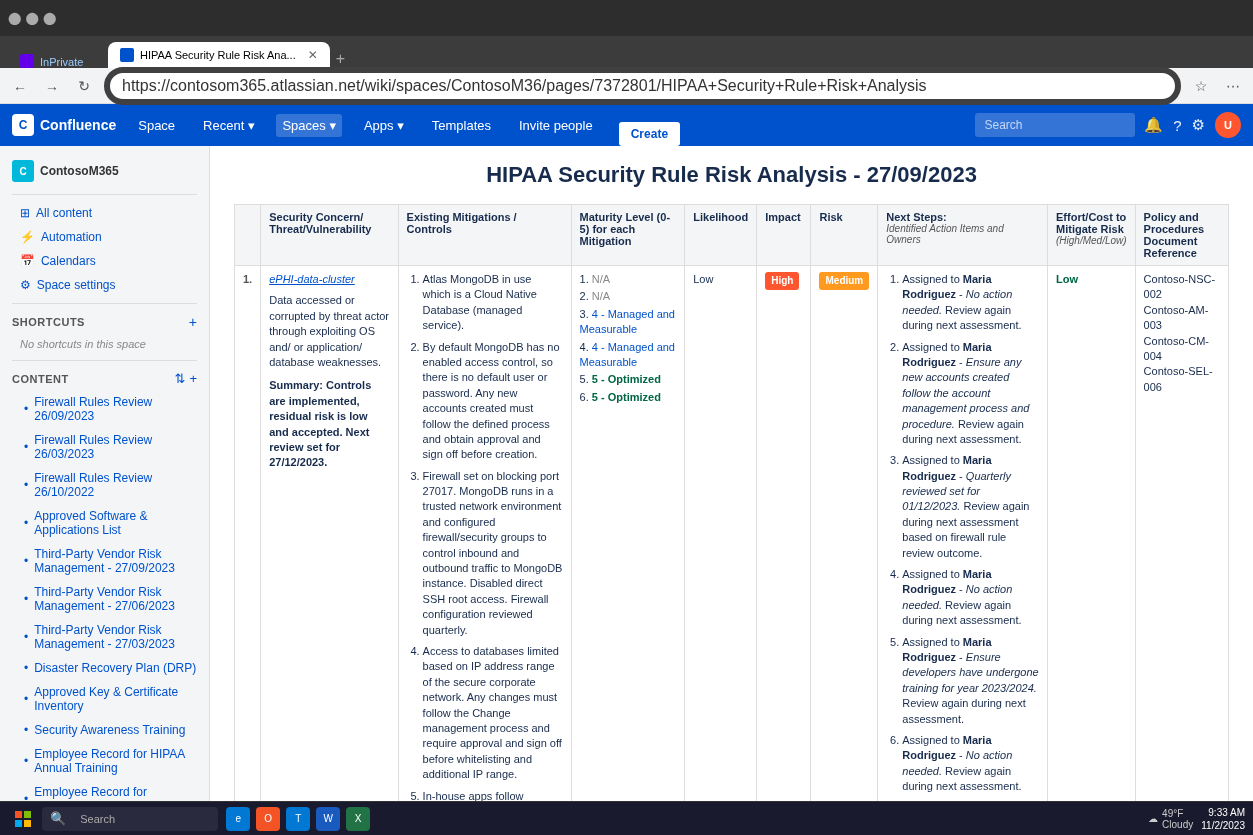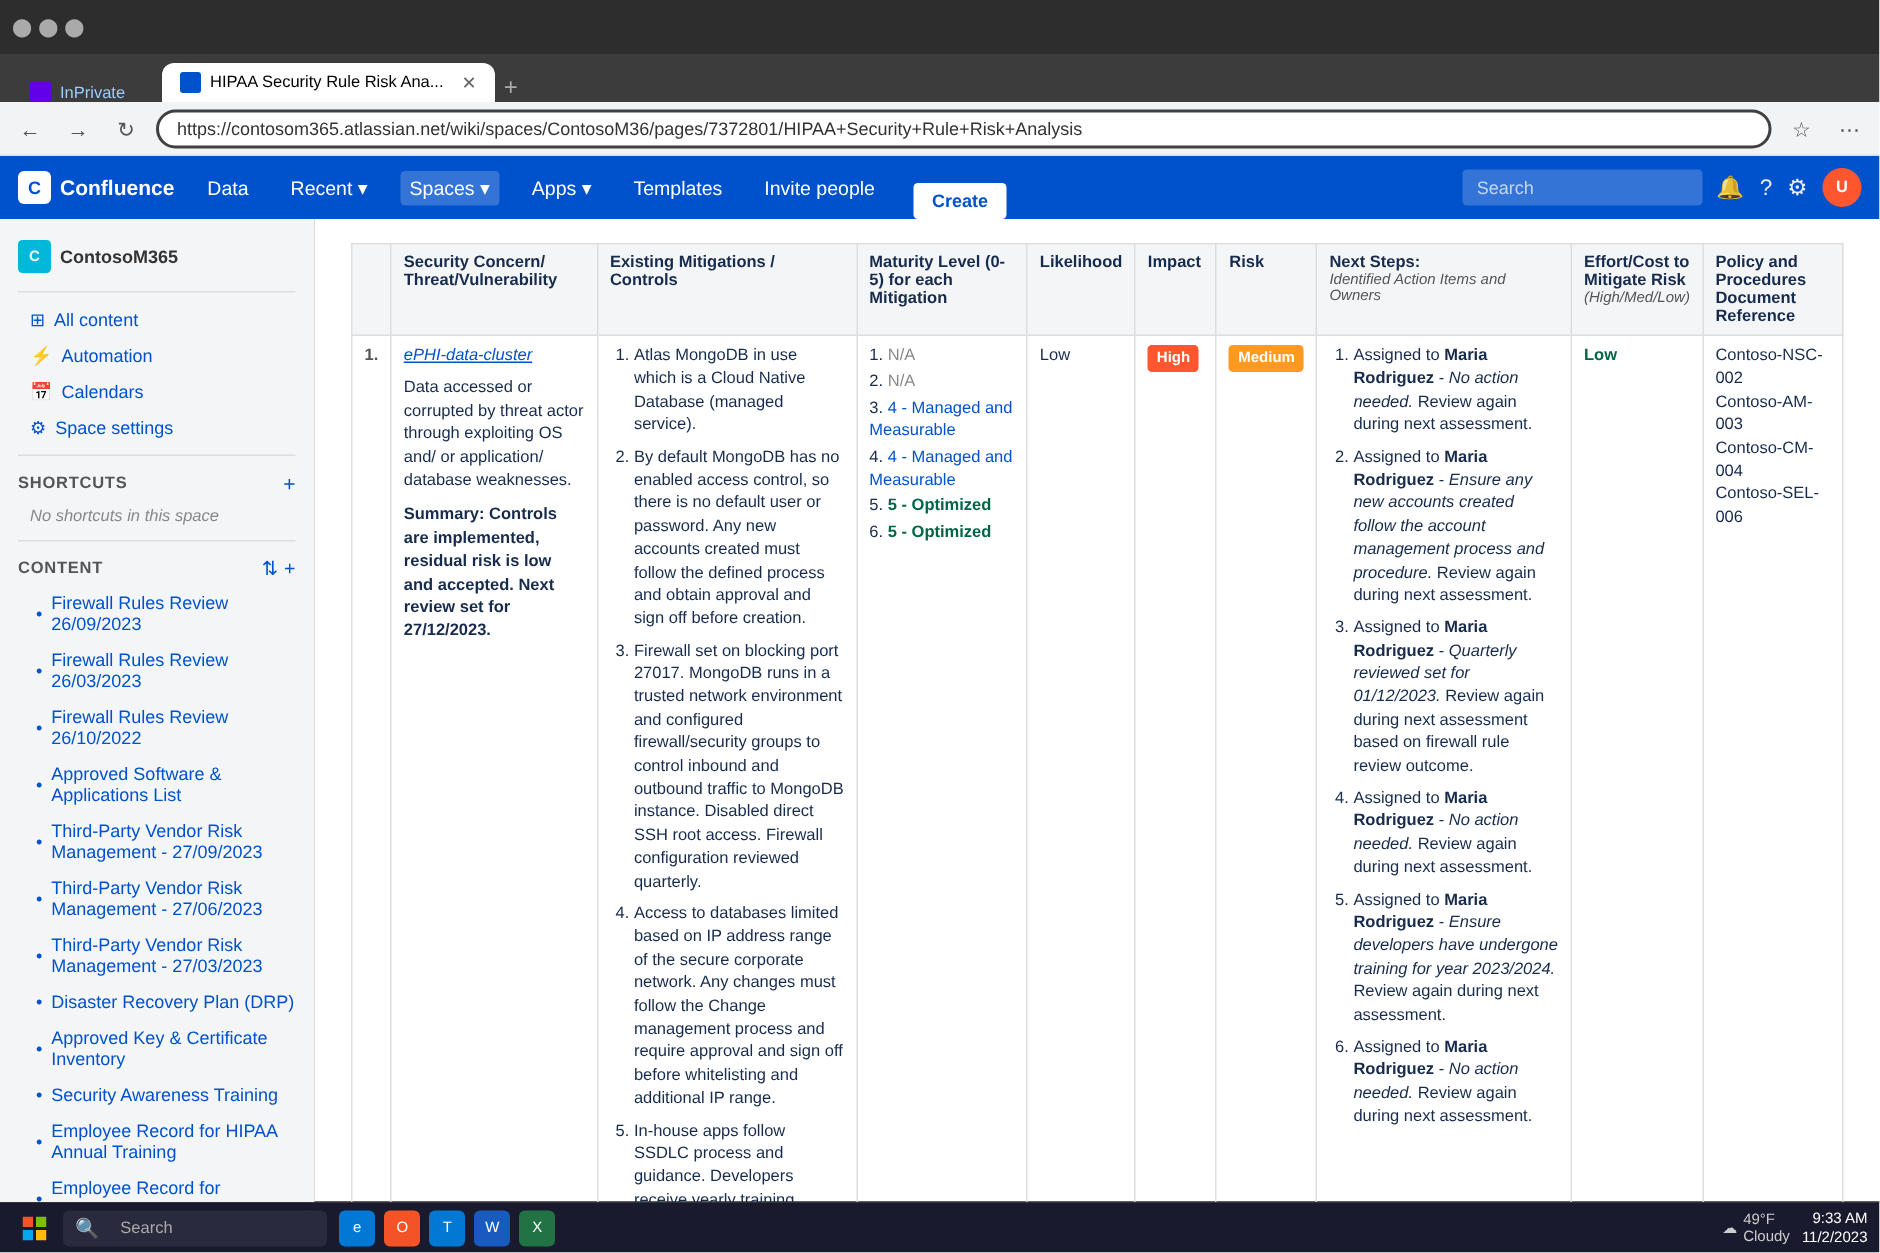--- a/index.html
+++ b/index.html
@@ -7,21 +7,21 @@
     
     
     .browser-chrome { background: #2d2d2d; height: 36px; display: flex; align-items: center; padding: 0 8px; gap: 8px; }
     .browser-tab-bar { background: #3c3c3c; height: 32px; display: flex; align-items: flex-end; padding: 0 8px; }
     .browser-tab { background: #fff; height: 26px; padding: 0 12px; border-radius: 8px 8px 0 0; display: flex; align-items: center; font-size: 11px; gap: 6px; min-width: 180px; }
     .browser-tab-inactive { background: #3c3c3c; color: #ccc; height: 24px; padding: 0 12px; border-radius: 8px 8px 0 0; display: flex; align-items: flex-end; font-size: 11px; gap: 6px; min-width: 100px; }
     .tab-favicon { width: 14px; height: 14px; background: #0052cc; border-radius: 2px; }
     .tab-close { margin-left: 6px; color: #666; cursor: pointer; font-size: 12px; }
     .browser-nav { background: #f1f3f4; height: 36px; display: flex; align-items: center; padding: 0 8px; gap: 8px; border-bottom: 1px solid #ddd; }
     .nav-btn { width: 24px; height: 24px; display: flex; align-items: center; justify-content: center; border-radius: 50%; cursor: pointer; color: #555; font-size: 14px; }
-    .address-bar { flex: 1; background: #fff; border: 2px solid #404040; border-radius: 20px; padding: 4px 12px; font-size: 12px; color: #333; }
+    .address-bar { flex: 1; background: #fff; border: 6px solid #404040; border-radius: 20px; padding: 4px 12px; font-size: 16px; color: #333; }
     
     
     .conf-toolbar { background: #0052cc; height: 42px; display: flex; align-items: center; padding: 0 12px; gap: 16px; }
     .conf-logo { display: flex; align-items: center; gap: 6px; color: #fff; font-weight: 600; font-size: 14px; }
     .conf-logo-icon { width: 22px; height: 22px; background: #fff; border-radius: 4px; display: flex; align-items: center; justify-content: center; }
     .conf-logo-icon span { color: #0052cc; font-weight: 900; font-size: 12px; }
     .conf-nav-item { color: #fff; font-size: 13px; cursor: pointer; padding: 4px 6px; border-radius: 3px; }
     .conf-create-btn { background: #fff; color: #0052cc; font-size: 12px; font-weight: 600; padding: 5px 12px; border-radius: 3px; cursor: pointer; margin-left: 4px; margin-top: 17px; }
     .conf-search { background: rgba(255,255,255,0.2); border: none; color: #fff; padding: 5px 10px; border-radius: 3px; font-size: 12px; width: 160px; }
     .conf-search::placeholder { color: rgba(255,255,255,0.7); }
@@ -127,21 +127,21 @@
   <div class="nav-btn">⋯</div>
 </div>
 
 <div class="conf-toolbar">
   <div class="conf-logo">
     <div class="conf-logo-icon">
       <span>C</span>
     </div>
     <span>Confluence</span>
   </div>
-  <span class="conf-nav-item">Data</span>
+  <span class="conf-nav-item">Space</span>
   <span class="conf-nav-item">Recent ▾</span>
   <span class="conf-nav-item" style="background:rgba(255,255,255,0.2);">Spaces ▾</span>
   <span class="conf-nav-item">Apps ▾</span>
   <span class="conf-nav-item">Templates</span>
   <span class="conf-nav-item">Invite people</span>
   <div class="conf-create-btn">Create</div>
   <div class="conf-toolbar-right">
     <input class="conf-search" type="text" placeholder="Search" style="">
     <span class="conf-icon-btn">🔔</span>
     <span class="conf-icon-btn">?</span>
@@ -239,20 +239,21 @@
       <span>Employee Record for HIPAA Annual Training</span>
     </div>
     <div class="sidebar-item" style="padding-left:24px;">
       <span>•</span>
       <span>Employee Record for Awareness Training</span>
     </div>
 
   </div>
 
   <div class="page-content">
+    <h1 class="page-title">HIPAA Security Rule Risk Analysis - 27/09/2023</h1>
 
     <table class="risk-table">
       <thead>
         <tr>
           <th style="width:24px;"></th>
           <th class="col-concern">Security Concern/ Threat/Vulnerability</th>
           <th class="col-mitigation">Existing Mitigations / Controls</th>
           <th class="col-maturity">Maturity Level (0-5) for each Mitigation</th>
           <th class="col-likelihood">Likelihood</th>
           <th class="col-impact">Impact</th>

